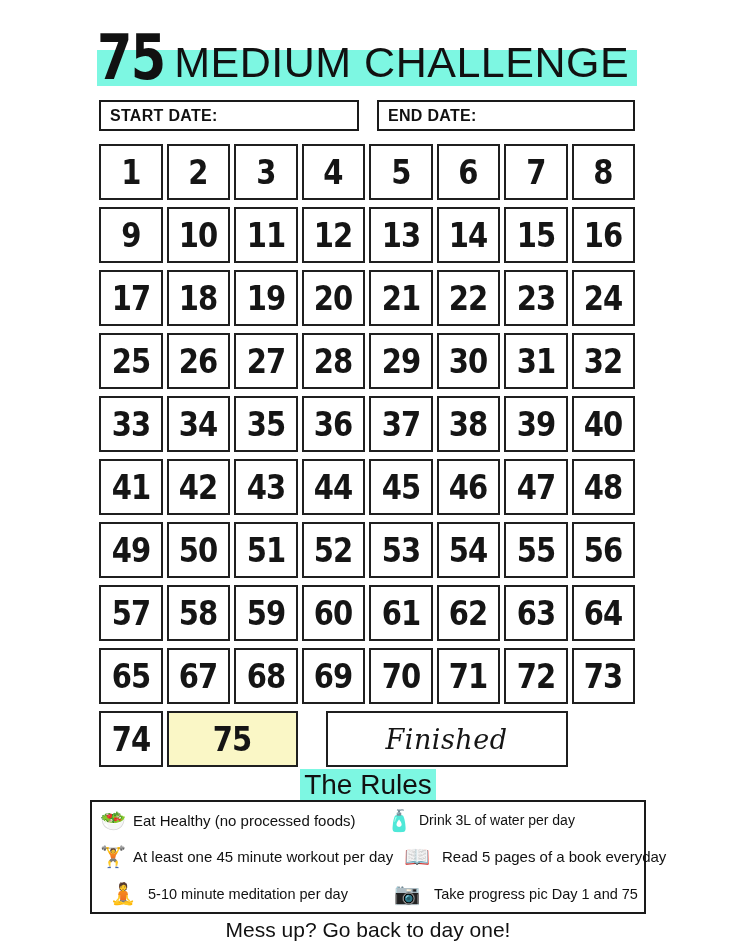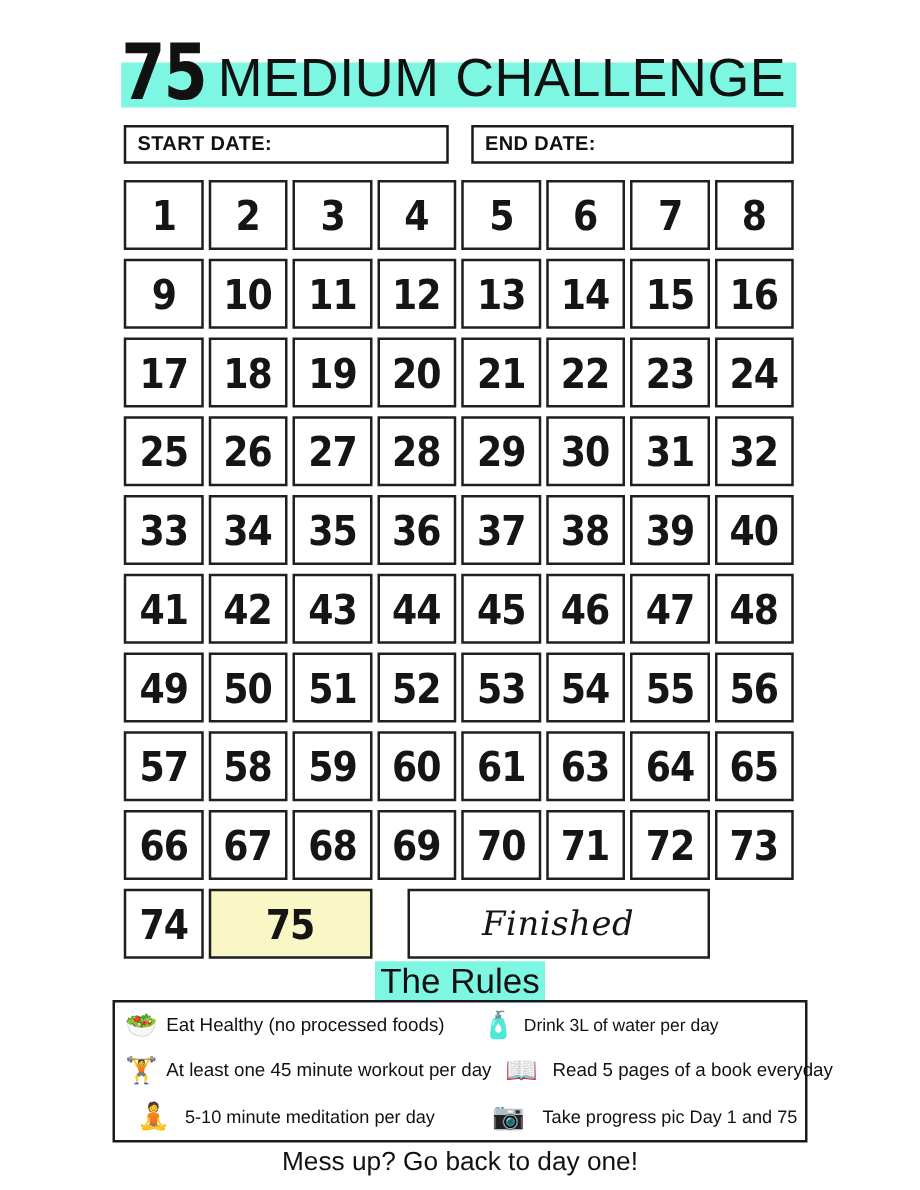--- a/index.html
+++ b/index.html
@@ -427,30 +427,30 @@
       <div class="cell">
         <span>59</span>
       </div>
       <div class="cell">
         <span>60</span>
       </div>
       <div class="cell">
         <span>61</span>
       </div>
       <div class="cell">
+        <span>62</span>
+      </div>
+      <div class="cell">
         <span>63</span>
       </div>
       <div class="cell">
         <span>64</span>
       </div>
       <div class="cell">
         <span>65</span>
-      </div>
-      <div class="cell">
-        <span>66</span>
       </div>
       <div class="cell">
         <span>67</span>
       </div>
       <div class="cell">
         <span>68</span>
       </div>
       <div class="cell">
         <span>69</span>
       </div>

